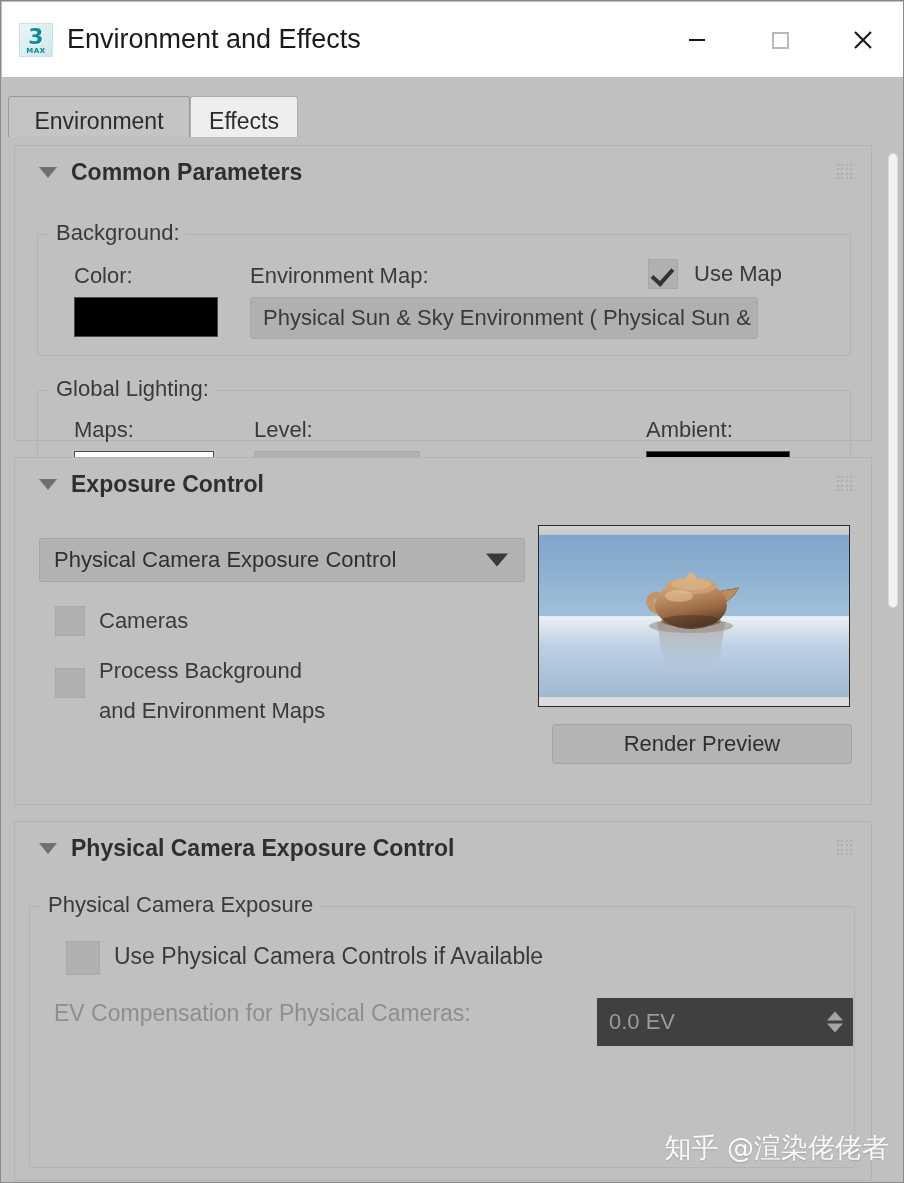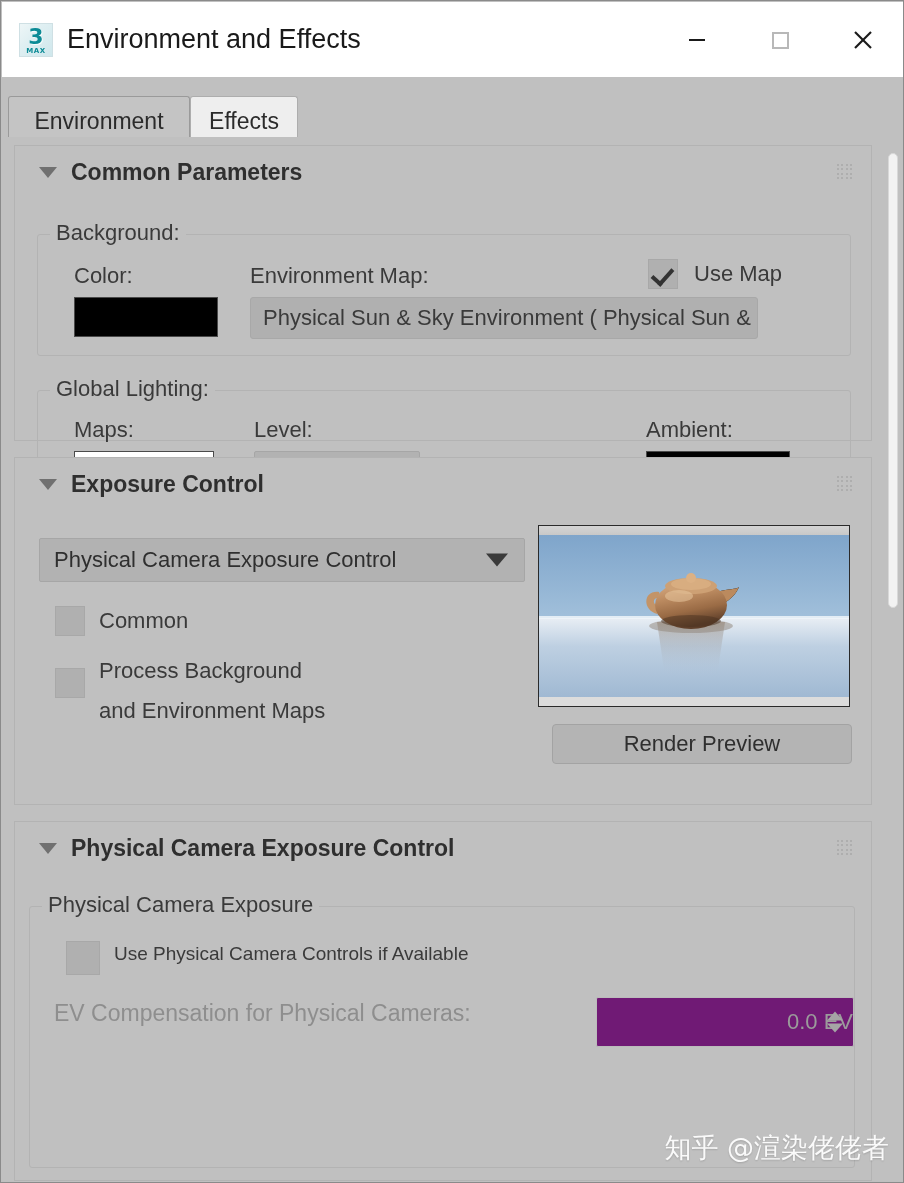--- a/index.html
+++ b/index.html
@@ -217,21 +217,21 @@
 
   
   .spinner {
     position: absolute;
     background: #b2b2b2;
     border: 1px solid #a6a6a6;
     border-radius: 2px;
     display: flex;
     align-items: center;
   }
-  .spinner.disabled { background: #701a75; border-color: #bbbbbb; justify-content: flex-end; }
+  .spinner.disabled { background: #404040; border-color: #bbbbbb; }
   .spinner-value {
     padding-left: 12px;
     font-size: 22px;
     color: #2f2f2f;
     white-space: nowrap;
   }
   .spinner.disabled .spinner-value { color: #9b9b9b; }
   .spinner-arrows {
     position: absolute;
     right: 10px;
@@ -476,21 +476,21 @@
             <i></i>
         </div>
       </div>
 
       <div class="dropdown" style="left:24px; top:80px; width:486px; height:44px;">
         <span>Physical Camera Exposure Control</span>
         <div class="dd-arrow"></div>
       </div>
 
       <div class="checkbox" style="left:40px; top:148px;"></div>
-      <div class="field-label" style="left:84px; top:150px;">Common</div>
+      <div class="field-label" style="left:84px; top:150px;">Cameras</div>
 
       <div class="checkbox" style="left:40px; top:210px;"></div>
       <div class="field-label" style="left:84px; top:200px;">Process Background</div>
       <div class="field-label" style="left:84px; top:240px;">and Environment Maps</div>
 
       <div class="preview" style="left:523px; top:67px; width:312px; height:182px;">
         <svg class="preview-img" width="310" height="180" viewBox="0 0 310 180" preserveAspectRatio="none">
           <defs>
             <linearGradient id="skyGrad" x1="0" y1="0" x2="0" y2="1">
               <stop offset="0%" stop-color="#7ba2c9"></stop>
@@ -570,21 +570,21 @@
             <i></i>
             <i></i>
             <i></i>
         </div>
       </div>
 
       <div class="groupbox" style="left:14px; top:84px; width:826px; height:262px;">
         <div class="group-label">Physical Camera Exposure</div>
 
         <div class="checkbox" style="left:36px; top:34px; width:34px; height:34px;"></div>
-        <div class="field-label" style="left:84px; top:36px; font-size:19px;">Use Physical Camera Controls if Available</div>
+        <div class="field-label" style="left:84px; top:36px; font-size:23px;">Use Physical Camera Controls if Available</div>
 
         <div class="field-label disabled" style="left:24px; top:93px; font-size:23px;">EV Compensation for Physical Cameras:</div>
         <div class="spinner disabled" style="left:566px; top:90px; width:258px; height:50px;">
           <div class="spinner-value">0.0 EV</div>
           <div class="spinner-arrows">
             <div class="arr-up"></div>
             <div class="arr-dn"></div>
           </div>
         </div>
       </div>

